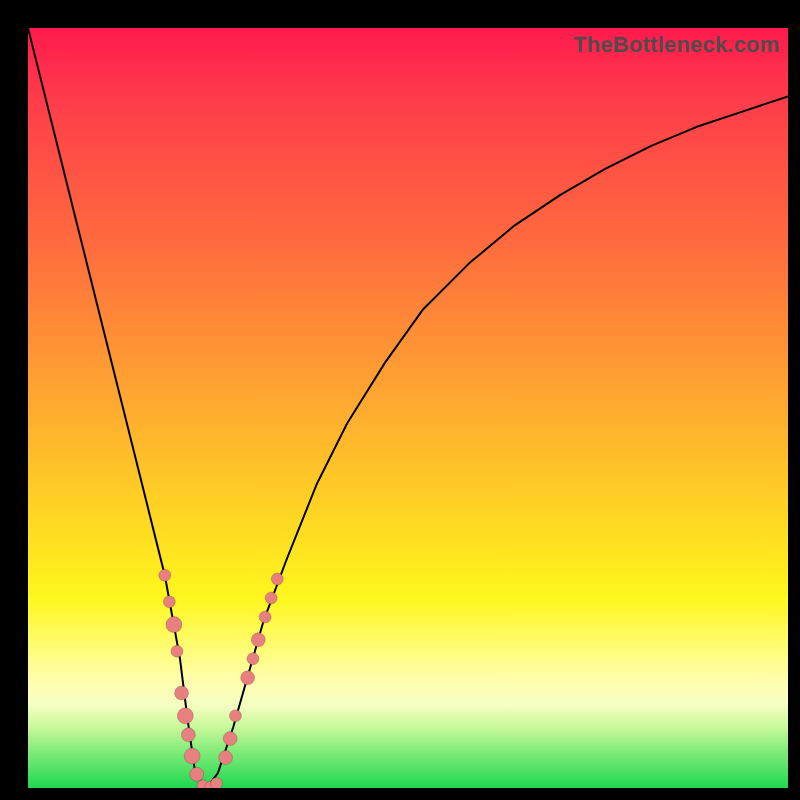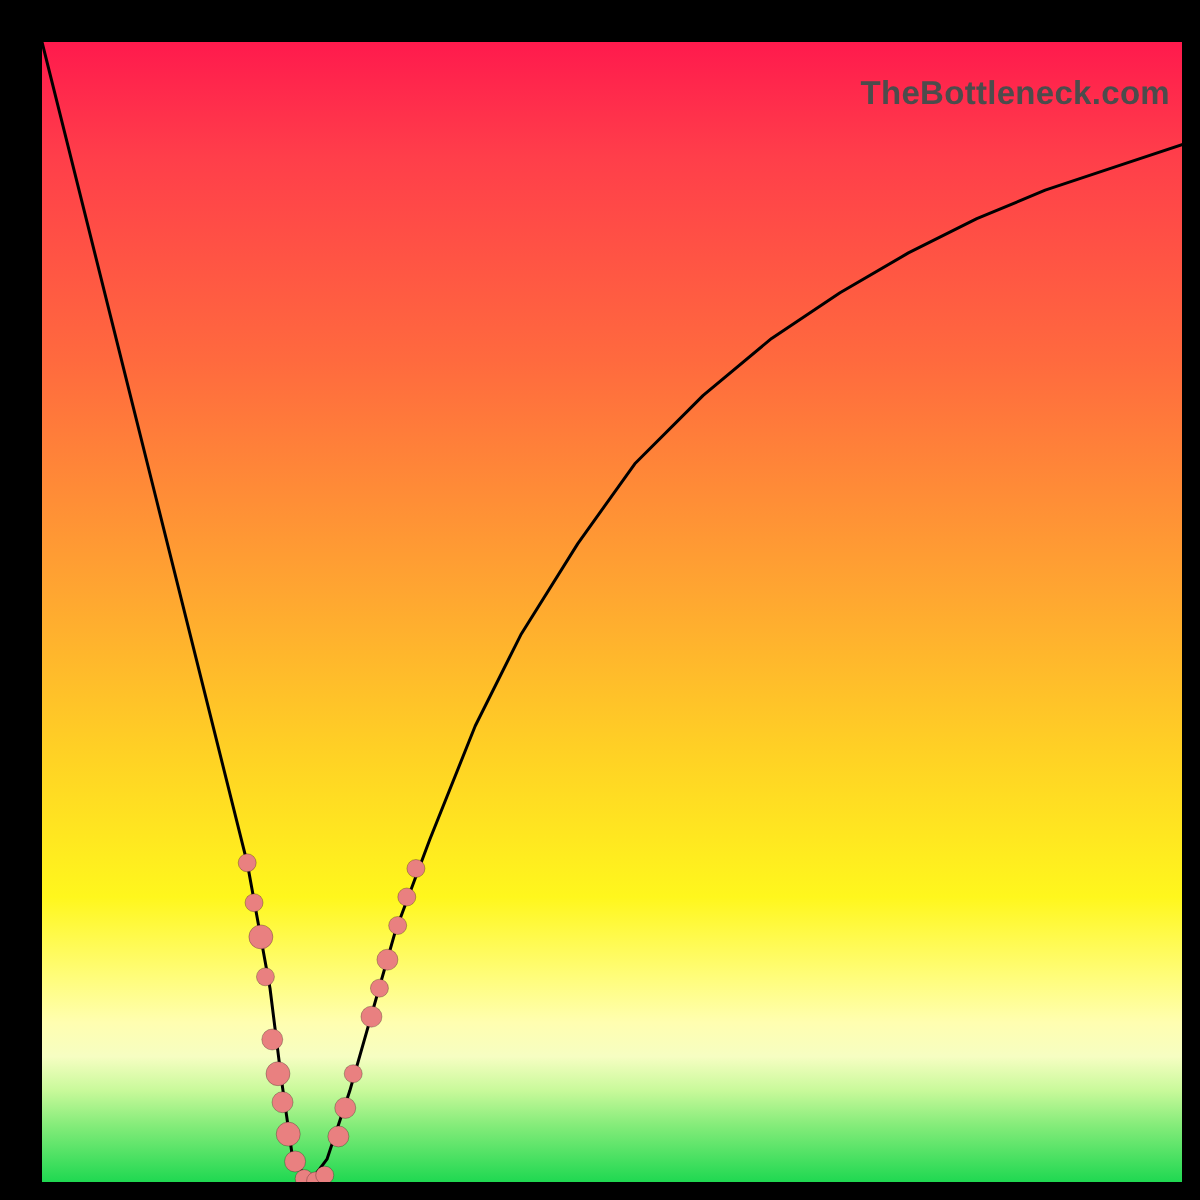--- a/index.html
+++ b/index.html
@@ -40,21 +40,20 @@
   }
   .watermark {
     position: absolute;
     top: 4px;
     right: 8px;
     font-size: 22px;
     font-weight: 600;
     color: #4c4c4c;
     letter-spacing: 0.2px;
     user-select: none;
-    margin-top: 17px;
   }
   svg.curve {
     position: absolute;
     inset: 0;
     width: 100%;
     height: 100%;
     pointer-events: none;
   }
   .curve path.line {
     fill: none;

